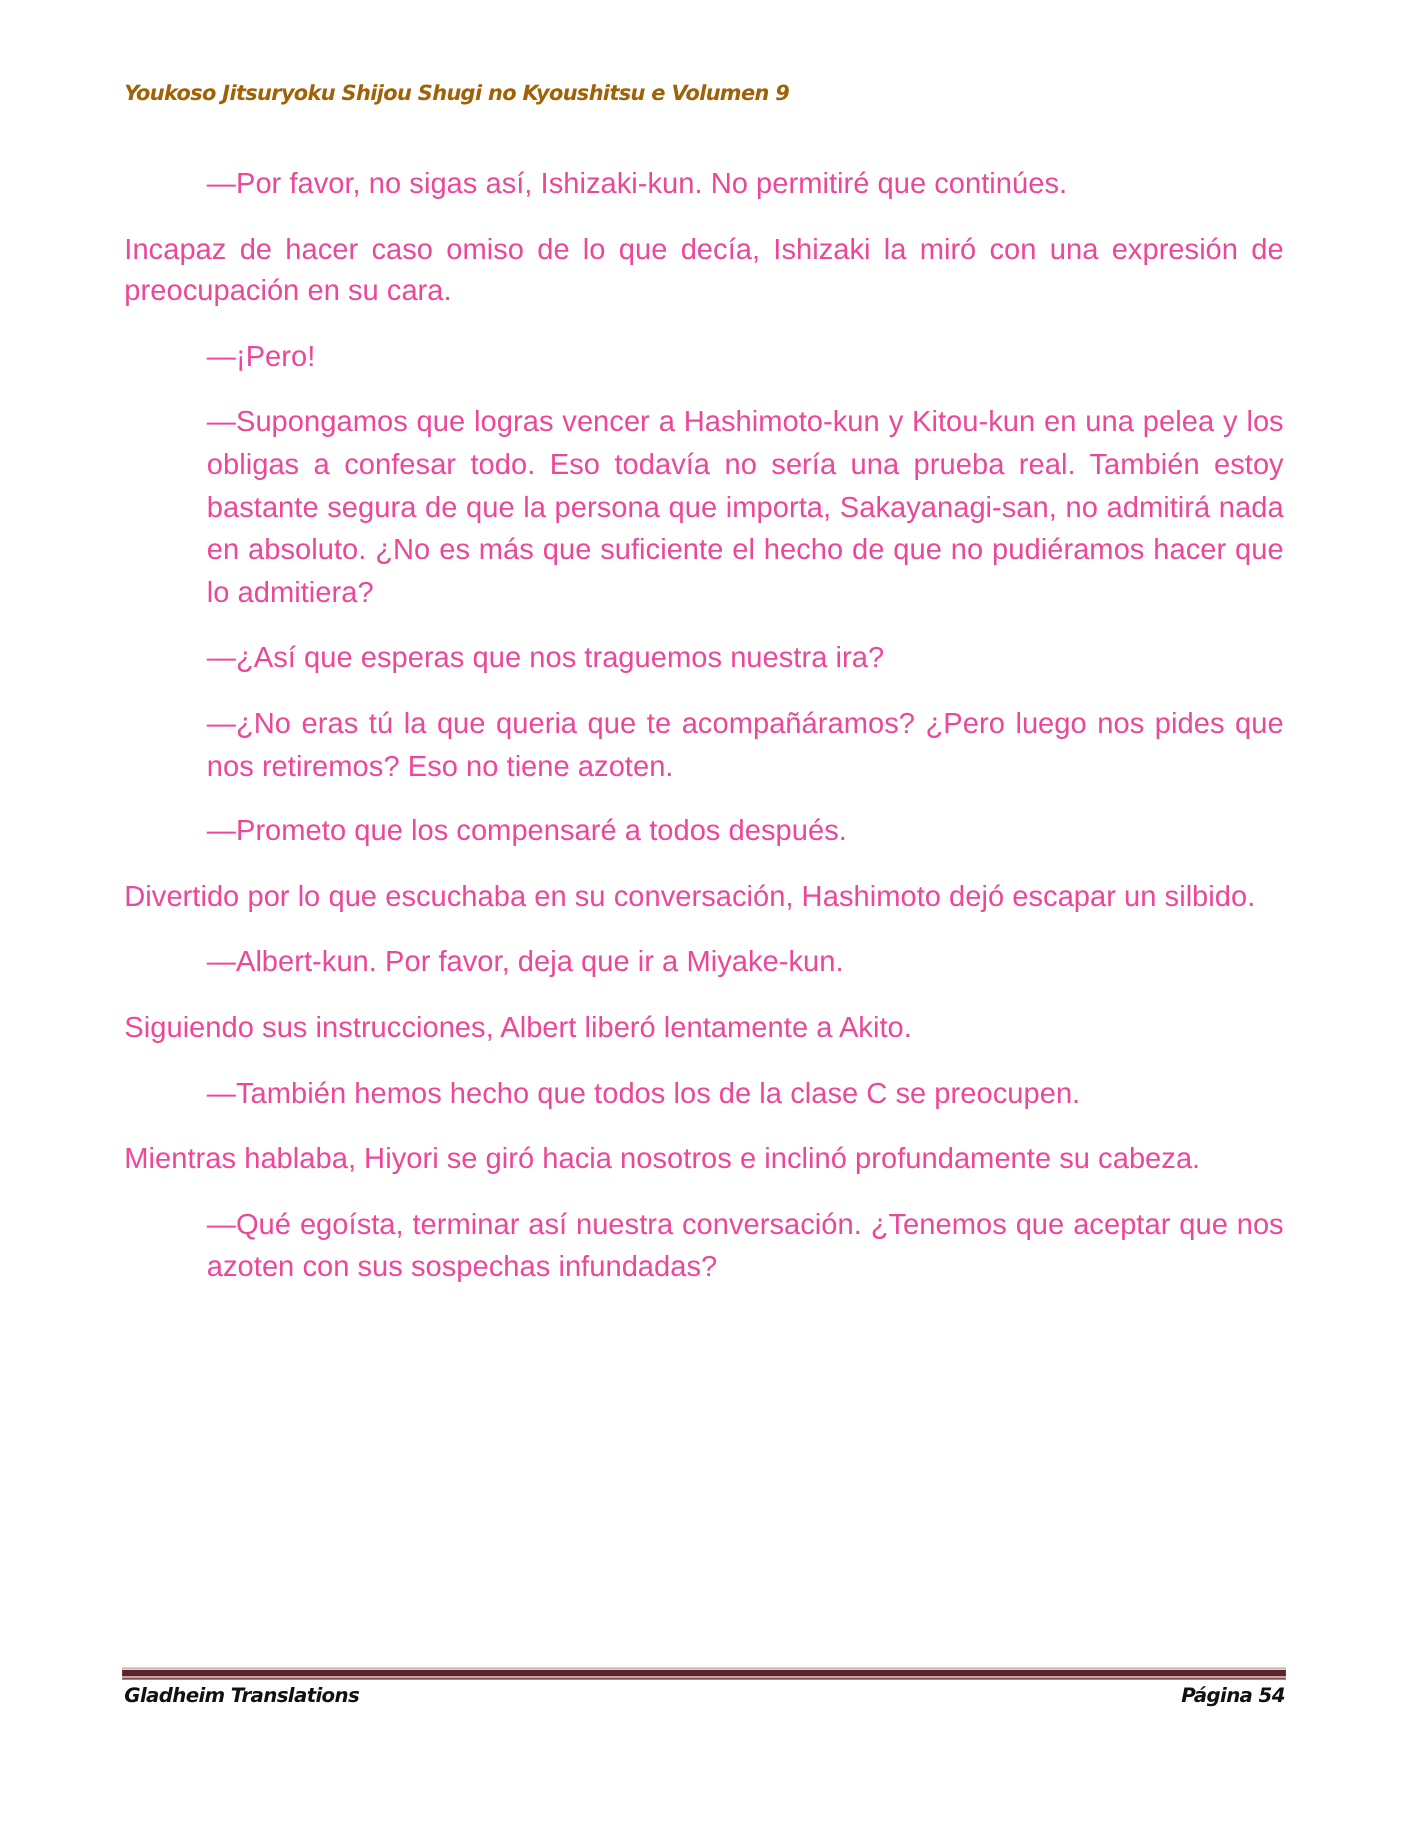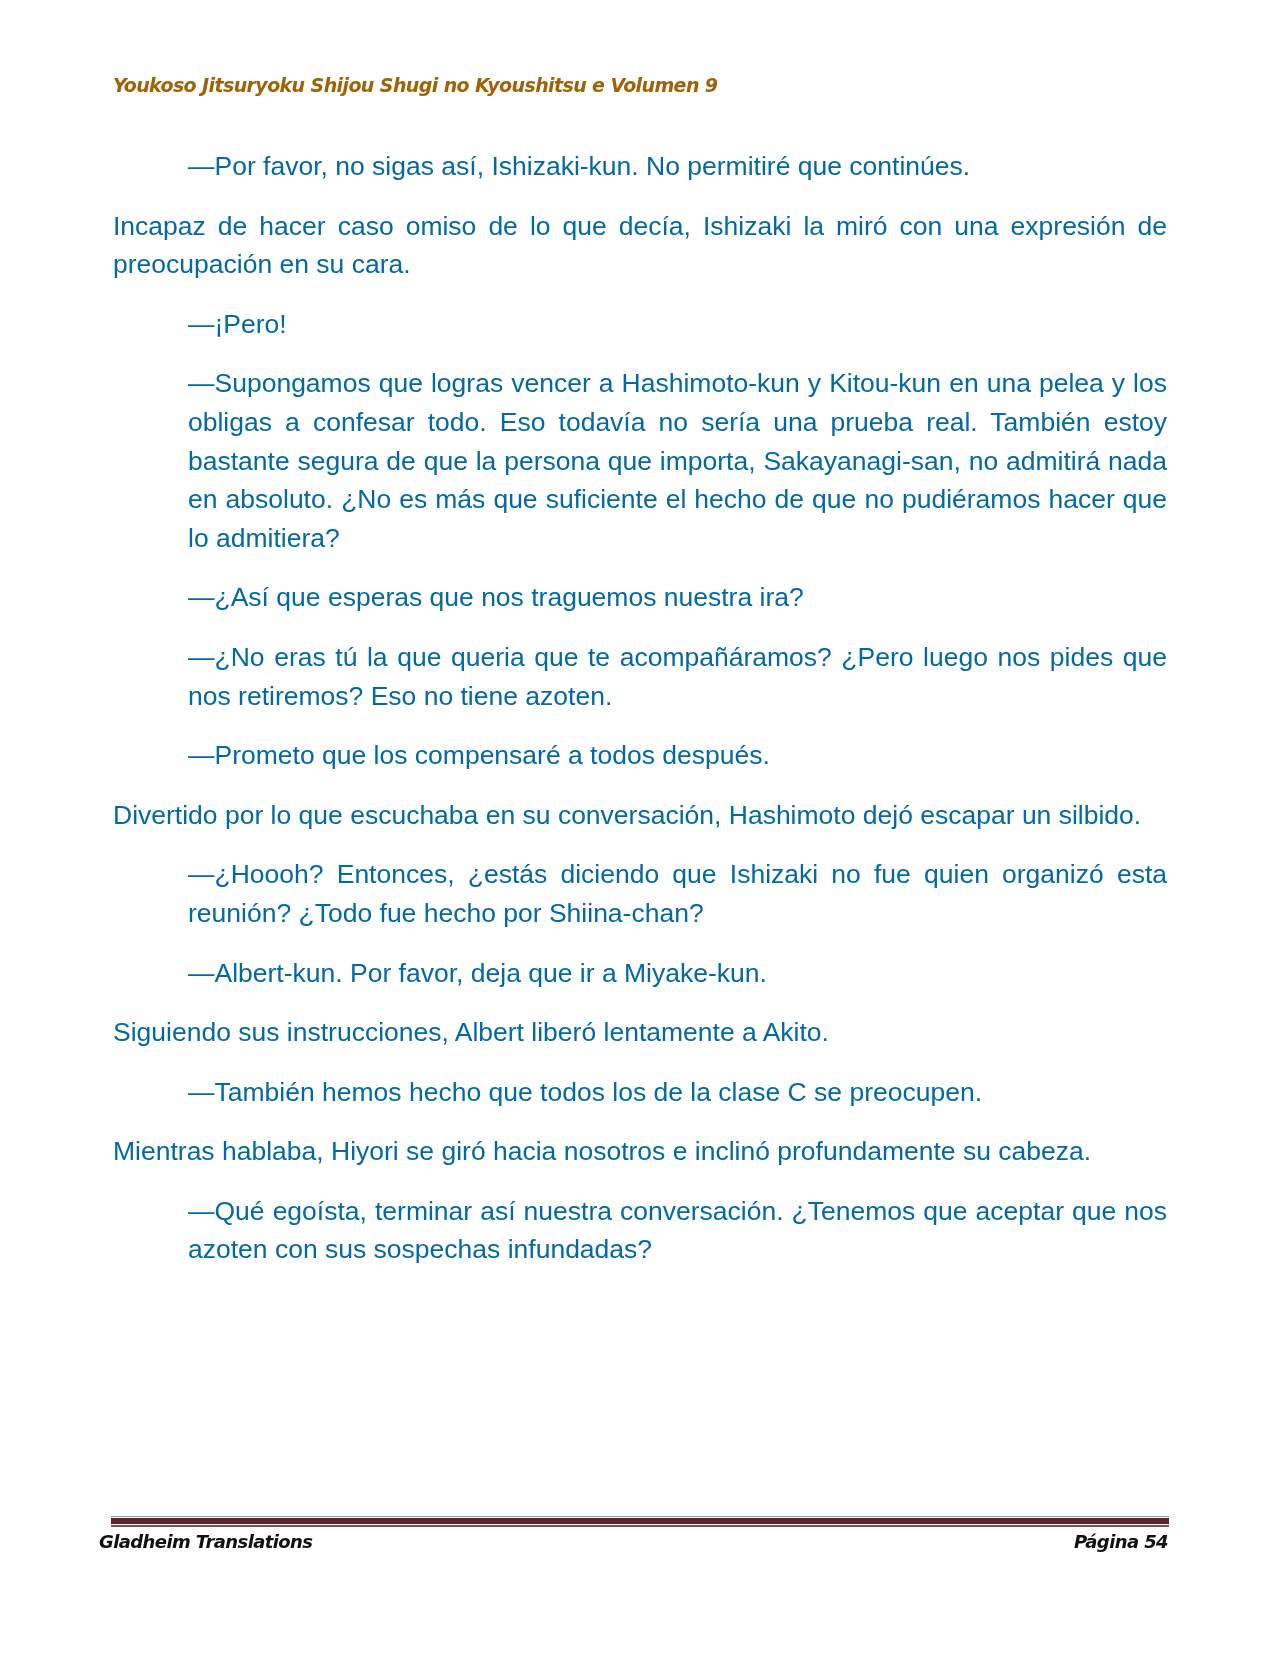--- a/index.html
+++ b/index.html
@@ -5,51 +5,50 @@
   html, body { margin: 0; padding: 0; background: #ffffff; }
   body { width: 1280px; height: 1656px; position: relative; overflow: hidden; color: #111; }
   .page-header {
     position: absolute; left: 113px; top: 74px;
     font-family: "DejaVu Sans", sans-serif; font-weight: bold; font-style: italic;
     font-size: 19px; letter-spacing: -0.6px; color: #a16207;
   }
   .body-text {
     position: absolute; left: 113px; top: 147px; width: 1054px;
     font-family: "Liberation Sans", sans-serif; font-size: 26.5px; line-height: 38.6px;
-    color: #0369a1;
+    color: #ec4899;
   }
   .body-text p { margin: 0 0 21px 0; text-align: justify; }
   .body-text p.dialogue { margin-left: 75px; }
   .footer-rule { position: absolute; left: 111px; width: 1058px; }
   .rule-thin1 { top: 1516px; height: 1px; background: #b89090; }
   .rule-thick { top: 1518px; height: 6px; background: #5a2428; }
   .rule-thin2 { top: 1525px; height: 2px; background: #8a4a4e; }
   .footer-left, .footer-right {
     position: absolute; top: 1531px;
     font-family: "DejaVu Sans", sans-serif; font-weight: bold; font-style: italic;
     font-size: 18px; letter-spacing: -0.6px; color: #111;
   }
-  .footer-left { left: 99px; }
+  .footer-left { left: 113px; }
   .footer-right { right: 112px; }
 </style>
 </head>
 <body>
 
 <div class="page-header">Youkoso Jitsuryoku Shijou Shugi no Kyoushitsu e Volumen 9</div>
 
 <div class="body-text">
   <p class="dialogue">—Por favor, no sigas así, Ishizaki-kun. No permitiré que continúes.</p>
   <p>Incapaz de hacer caso omiso de lo que decía, Ishizaki la miró con una expresión de preocupación en su cara.</p>
   <p class="dialogue">—¡Pero!</p>
   <p class="dialogue">—Supongamos que logras vencer a Hashimoto-kun y Kitou-kun en una pelea y los obligas a confesar todo. Eso todavía no sería una prueba real. También estoy bastante segura de que la persona que importa, Sakayanagi-san, no admitirá nada en absoluto. ¿No es más que suficiente el hecho de que no pudiéramos hacer que lo admitiera?</p>
   <p class="dialogue">—¿Así que esperas que nos traguemos nuestra ira?</p>
   <p class="dialogue">—¿No eras tú la que queria que te acompañáramos? ¿Pero luego nos pides que nos retiremos? Eso no tiene azoten.</p>
   <p class="dialogue">—Prometo que los compensaré a todos después.</p>
   <p>Divertido por lo que escuchaba en su conversación, Hashimoto dejó escapar un silbido.</p>
-  <p class="dialogue">—¿Hoooh? Entonces, ¿estás diciendo que Ishizaki no fue quien organizó esta reunión? ¿Todo fue hecho por Shiina-chan?</p>
   <p class="dialogue">—Albert-kun. Por favor, deja que ir a Miyake-kun.</p>
   <p>Siguiendo sus instrucciones, Albert liberó lentamente a Akito.</p>
   <p class="dialogue">—También hemos hecho que todos los de la clase C se preocupen.</p>
   <p>Mientras hablaba, Hiyori se giró hacia nosotros e inclinó profundamente su cabeza.</p>
   <p class="dialogue">—Qué egoísta, terminar así nuestra conversación. ¿Tenemos que aceptar que nos azoten con sus sospechas infundadas?</p>
 </div>
 
 <div class="footer-rule rule-thin1"></div>
 <div class="footer-rule rule-thick"></div>
 <div class="footer-rule rule-thin2"></div>

